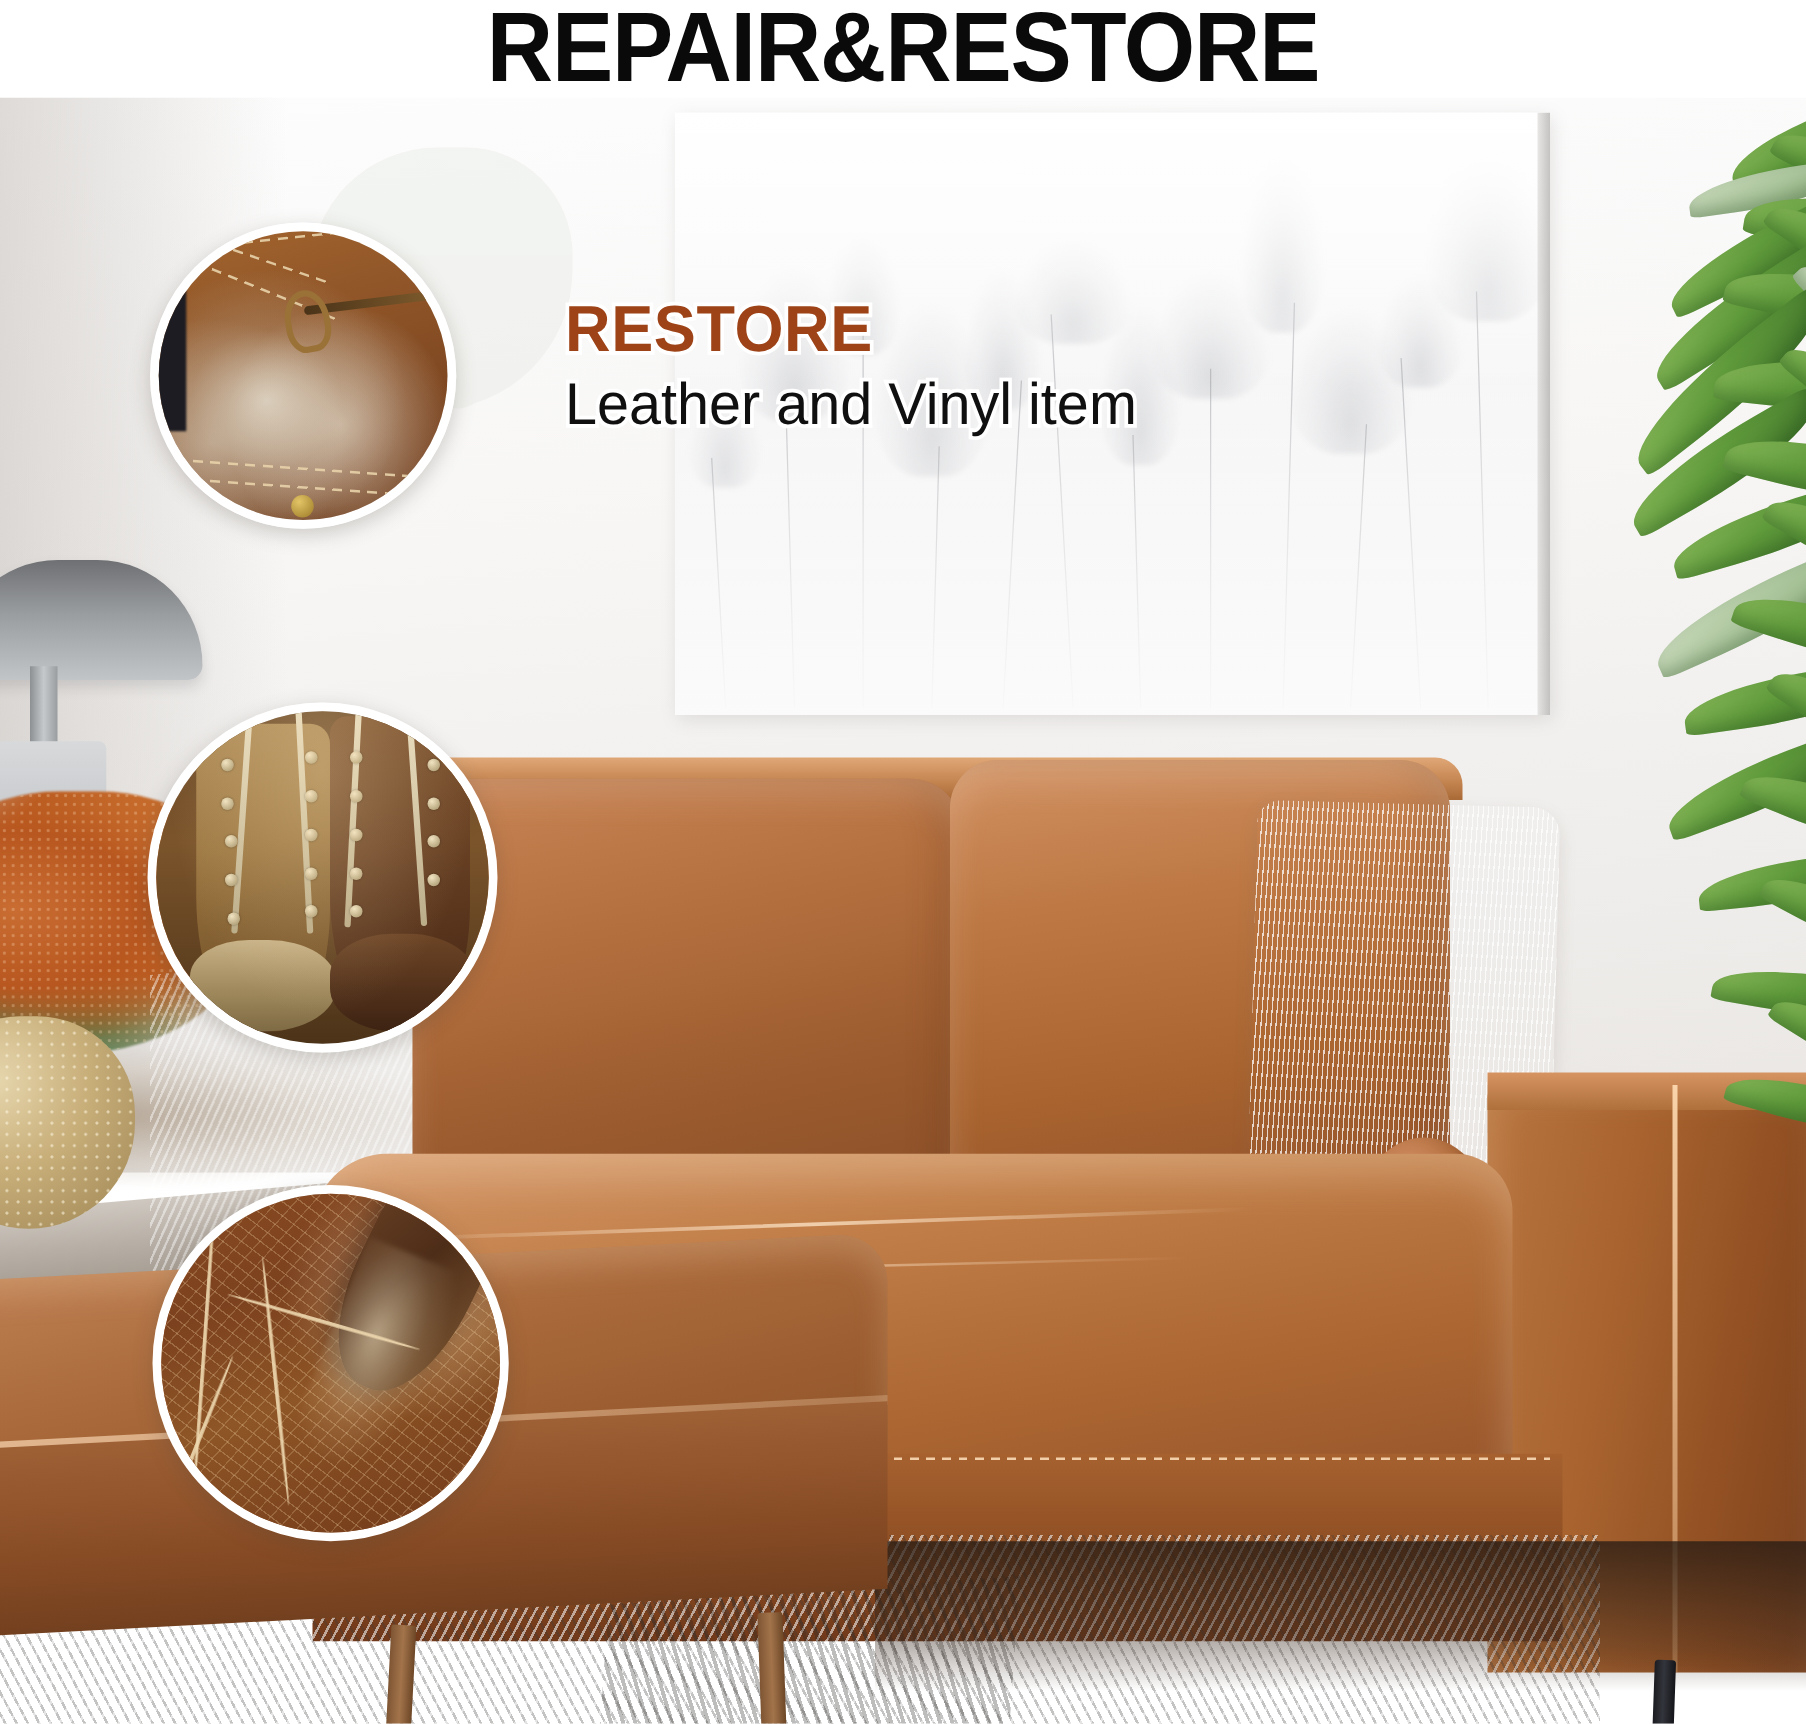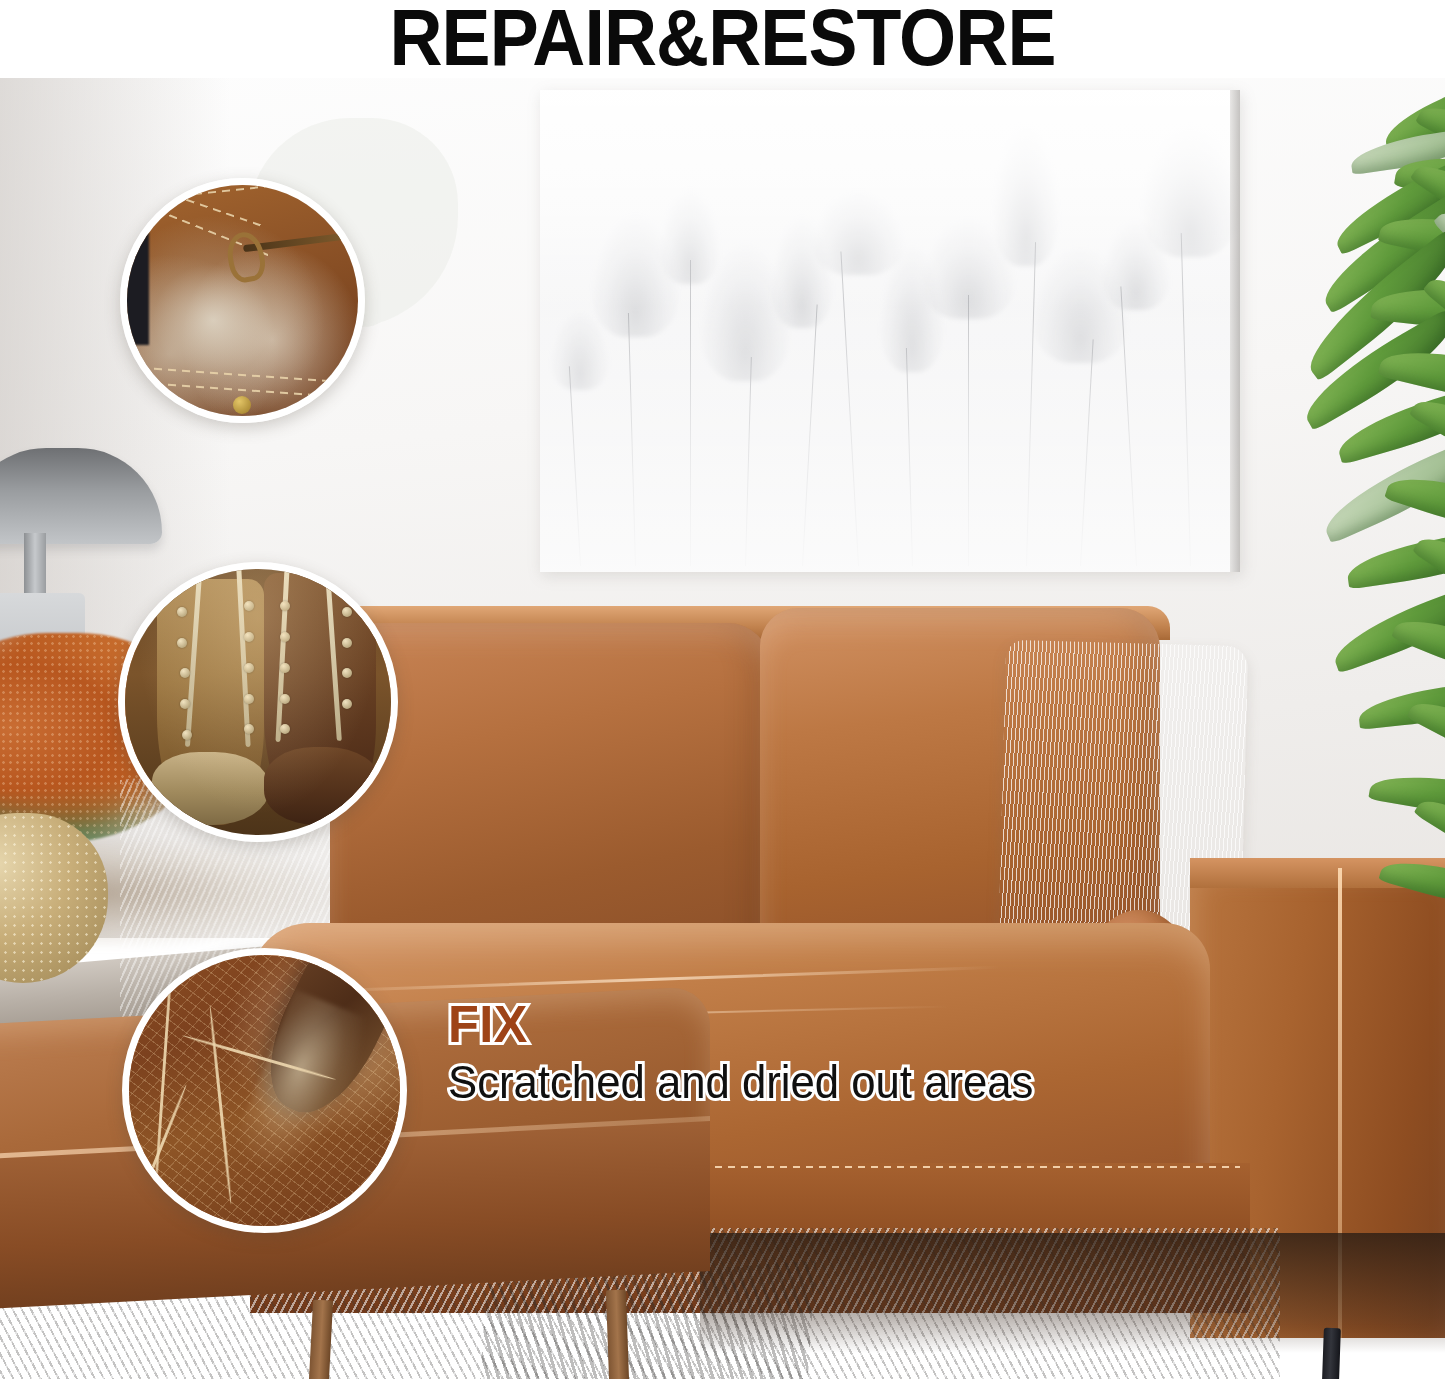--- a/index.html
+++ b/index.html
@@ -483,20 +483,24 @@
       <div class="c1-stitch" style="left:2%;top:20%;width:62%;transform:rotate(22deg);"></div>
       <div class="c1-stitch" style="left:30%;top:4%;width:40%;transform:rotate(-6deg);"></div>
       <div class="c1-stitch" style="left:8%;top:80%;width:84%;transform:rotate(4deg);"></div>
       <div class="c1-stitch" style="left:8%;top:86%;width:84%;transform:rotate(4deg);"></div>
       <div class="c1-zipline"></div>
       <div class="c1-zip"></div>
       <div class="c1-rivet"></div>
     </div>
   </div>
 
+  <div class="tblock" style="left:452px;top:238px;">
+    <div class="headline">RESTORE</div>
+    <div class="subline">Leather and Vinyl item</div>
+  </div>
 
   <div class="circle" style="left:118px;top:562px;width:280px;height:280px;">
     <div class="inner c2-bg">
       <div class="boot boot-l"></div>
       <div class="boot boot-r"></div>
       <div class="boot-toe-l"></div>
       <div class="boot-toe-r"></div>
       <div class="lace" style="left:26%;top:4%;height:62%;transform:rotate(4deg);"></div>
       <div class="lace" style="left:44%;top:2%;height:64%;transform:rotate(-3deg);"></div>
       <div class="lace" style="left:58%;top:2%;height:62%;transform:rotate(3deg);"></div>
@@ -530,18 +534,14 @@
       <div class="c3-craze"></div>
       <div class="c3-roll"></div>
       <div class="c3-hl"></div>
       <div class="scratch scr1"></div>
       <div class="scratch scr2"></div>
       <div class="scratch scr3"></div>
       <div class="scratch scr4"></div>
     </div>
   </div>
 
-  <div class="tblock" style="left:448px;top:998px;">
-    <div class="headline">FIX</div>
-    <div class="subline cond">Scratched and dried out areas</div>
-  </div>
 
 </div>
 
 </body></html>

